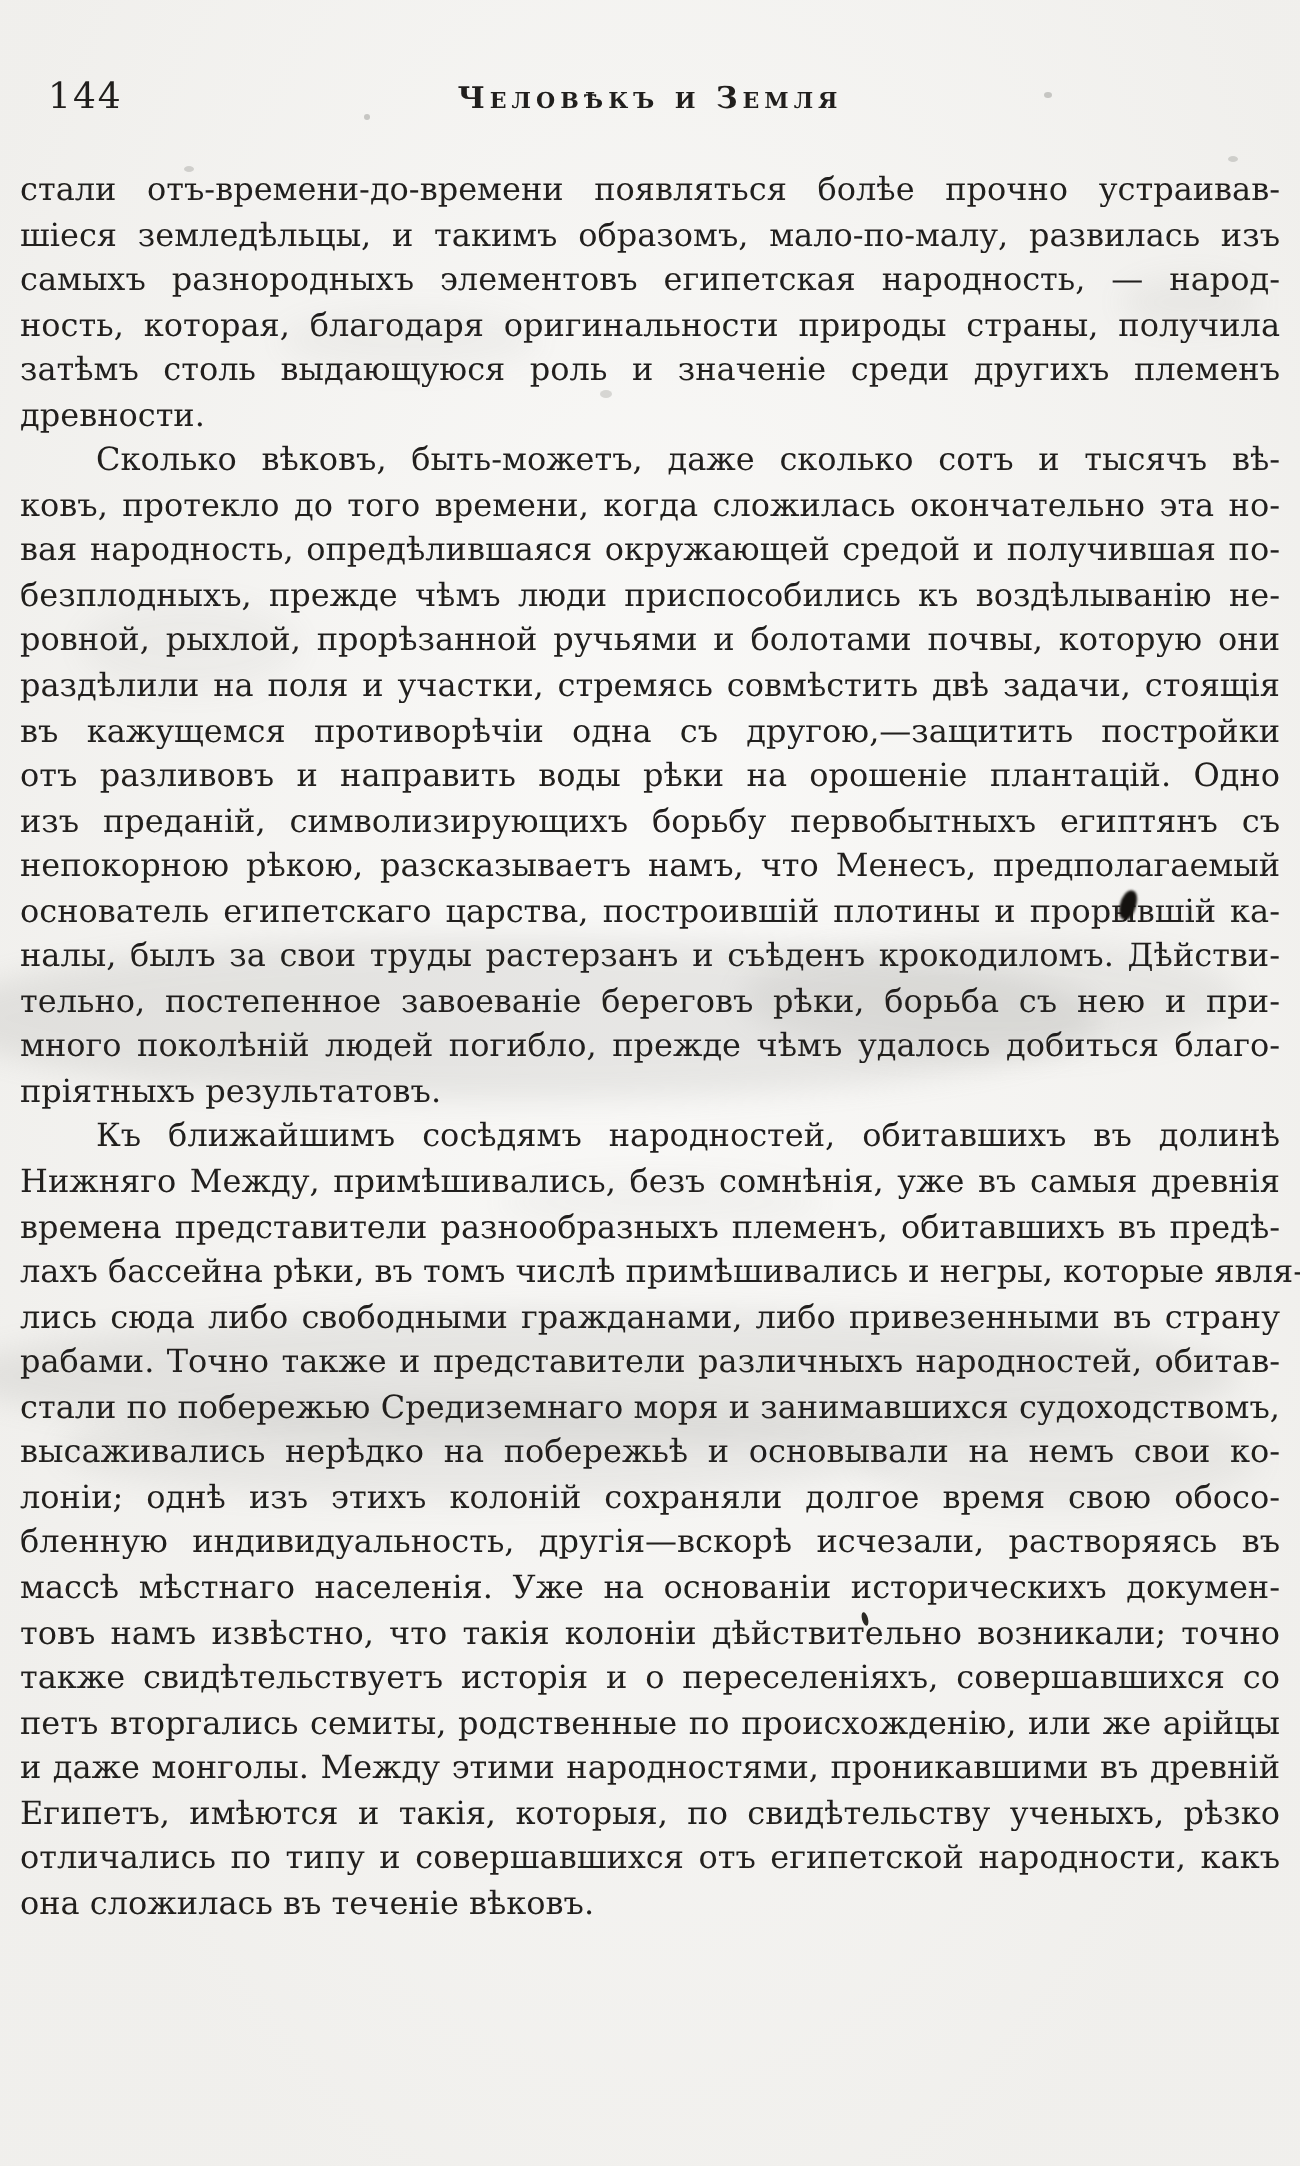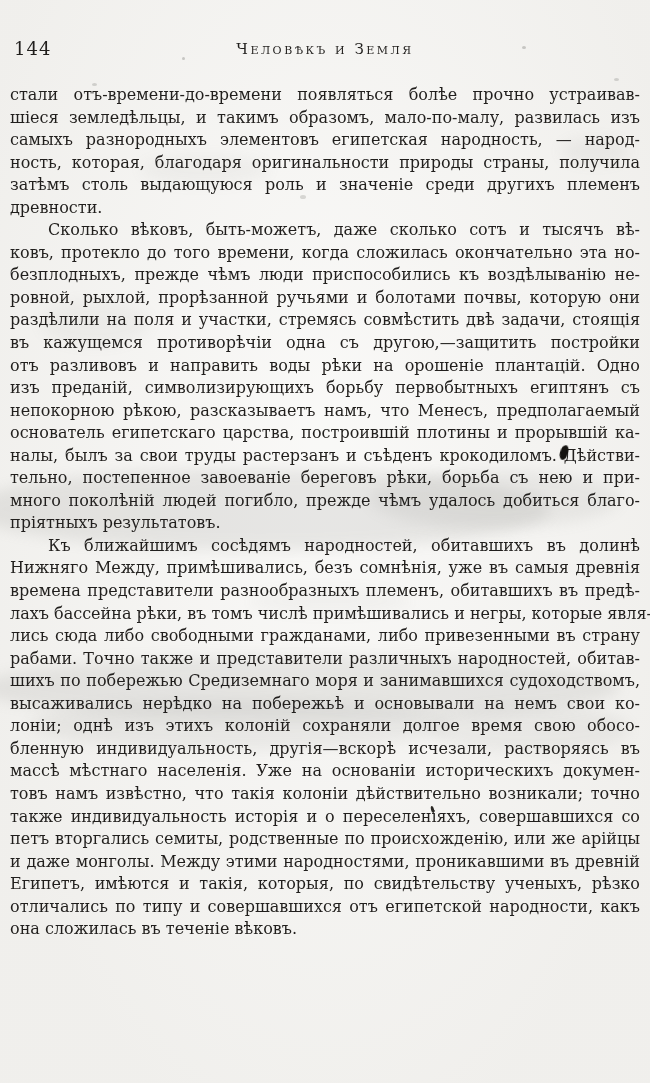--- a/index.html
+++ b/index.html
@@ -18,36 +18,36 @@
   .page {
     position: absolute;
     inset: 0;
     background:
       radial-gradient(ellipse at 50% 40%, rgba(255,255,255,0.5), rgba(0,0,0,0.015) 80%),
       #f4f3f0;
   }
   
   .page-number {
     position: absolute;
-    left: 14px;
+    left: 24px;
     top: 38px;
     font-size: 18px;
     letter-spacing: 1px;
     z-index: 4;
   }
   .running-title {
     position: absolute;
     left: 0;
     right: 0;
     top: 40px;
     text-align: center;
     font-size: 15px;
     font-variant: small-caps;
     letter-spacing: 2.5px;
-    font-weight: normal;
+    font-weight: bold;
     z-index: 4;
   }
   
   .text-block {
     position: absolute;
     top: 84px;
     left: 10px;
     width: 630px;
     z-index: 3;
     font-size: 16px;
@@ -135,47 +135,48 @@
         <div class="line">стали отъ-времени-до-времени появляться болѣе прочно устраивав-</div>
         <div class="line">шіеся земледѣльцы, и такимъ образомъ, мало-по-малу, развилась изъ</div>
         <div class="line">самыхъ разнородныхъ элементовъ египетская народность, — народ-</div>
         <div class="line">ность, которая, благодаря оригинальности природы страны, получила</div>
         <div class="line">затѣмъ столь выдающуюся роль и значеніе среди другихъ племенъ</div>
         <div class="line last">древности.</div>
       </div>
       <div class="paragraph">
         <div class="line indent">Сколько вѣковъ, быть-можетъ, даже сколько сотъ и тысячъ вѣ-</div>
         <div class="line">ковъ, протекло до того времени, когда сложилась окончательно эта но-</div>
+        <div class="line">вая народность, опредѣлившаяся окружающей средой и получившая по-</div>
         <div class="line">безплодныхъ, прежде чѣмъ люди приспособились къ воздѣлыванію не-</div>
         <div class="line">ровной, рыхлой, прорѣзанной ручьями и болотами почвы, которую они</div>
         <div class="line">раздѣлили на поля и участки, стремясь совмѣстить двѣ задачи, стоящія</div>
         <div class="line">въ кажущемся противорѣчіи одна съ другою,—защитить постройки</div>
         <div class="line">отъ разливовъ и направить воды рѣки на орошеніе плантацій. Одно</div>
         <div class="line">изъ преданій, символизирующихъ борьбу первобытныхъ египтянъ съ</div>
         <div class="line">непокорною рѣкою, разсказываетъ намъ, что Менесъ, предполагаемый</div>
         <div class="line">основатель египетскаго царства, построившій плотины и прорывшій ка-</div>
         <div class="line">налы, былъ за свои труды растерзанъ и съѣденъ крокодиломъ. Дѣйстви-</div>
         <div class="line">тельно, постепенное завоеваніе береговъ рѣки, борьба съ нею и при-</div>
         <div class="line">много поколѣній людей погибло, прежде чѣмъ удалось добиться благо-</div>
         <div class="line last">пріятныхъ результатовъ.</div>
       </div>
       <div class="paragraph">
         <div class="line indent">Къ ближайшимъ сосѣдямъ народностей, обитавшихъ въ долинѣ</div>
         <div class="line">Нижняго Между, примѣшивались, безъ сомнѣнія, уже въ самыя древнія</div>
         <div class="line">времена представители разнообразныхъ племенъ, обитавшихъ въ предѣ-</div>
         <div class="line">лахъ бассейна рѣки, въ томъ числѣ примѣшивались и негры, которые явля-</div>
         <div class="line">лись сюда либо свободными гражданами, либо привезенными въ страну</div>
         <div class="line">рабами. Точно также и представители различныхъ народностей, обитав-</div>
-        <div class="line">шихъ по побережью Средиземнаго моря и занимавшихся судоходствомъ,</div>
+        <div class="line">стали по побережью Средиземнаго моря и занимавшихся судоходствомъ,</div>
         <div class="line">высаживались нерѣдко на побережьѣ и основывали на немъ свои ко-</div>
         <div class="line">лоніи; однѣ изъ этихъ колоній сохраняли долгое время свою обосо-</div>
         <div class="line">бленную индивидуальность, другія—вскорѣ исчезали, растворяясь въ</div>
         <div class="line">массѣ мѣстнаго населенія. Уже на основаніи историческихъ докумен-</div>
         <div class="line">товъ намъ извѣстно, что такія колоніи дѣйствительно возникали; точно</div>
-        <div class="line">также индивидуальность исторія и о переселеніяхъ, совершавшихся со</div>
+        <div class="line">также свидѣтельствуетъ исторія и о переселеніяхъ, совершавшихся со</div>
         <div class="line">петъ вторгались семиты, родственные по происхожденію, или же арійцы</div>
         <div class="line">и даже монголы. Между этими народностями, проникавшими въ древній</div>
         <div class="line">Египетъ, имѣются и такія, которыя, по свидѣтельству ученыхъ, рѣзко</div>
         <div class="line">отличались по типу и совершавшихся отъ египетской народности, какъ</div>
         <div class="line last">она сложилась въ теченіе вѣковъ.</div>
       </div>
     </div>
 
   <div class="ink-blot"></div>
   <div class="ink-speck"></div>

